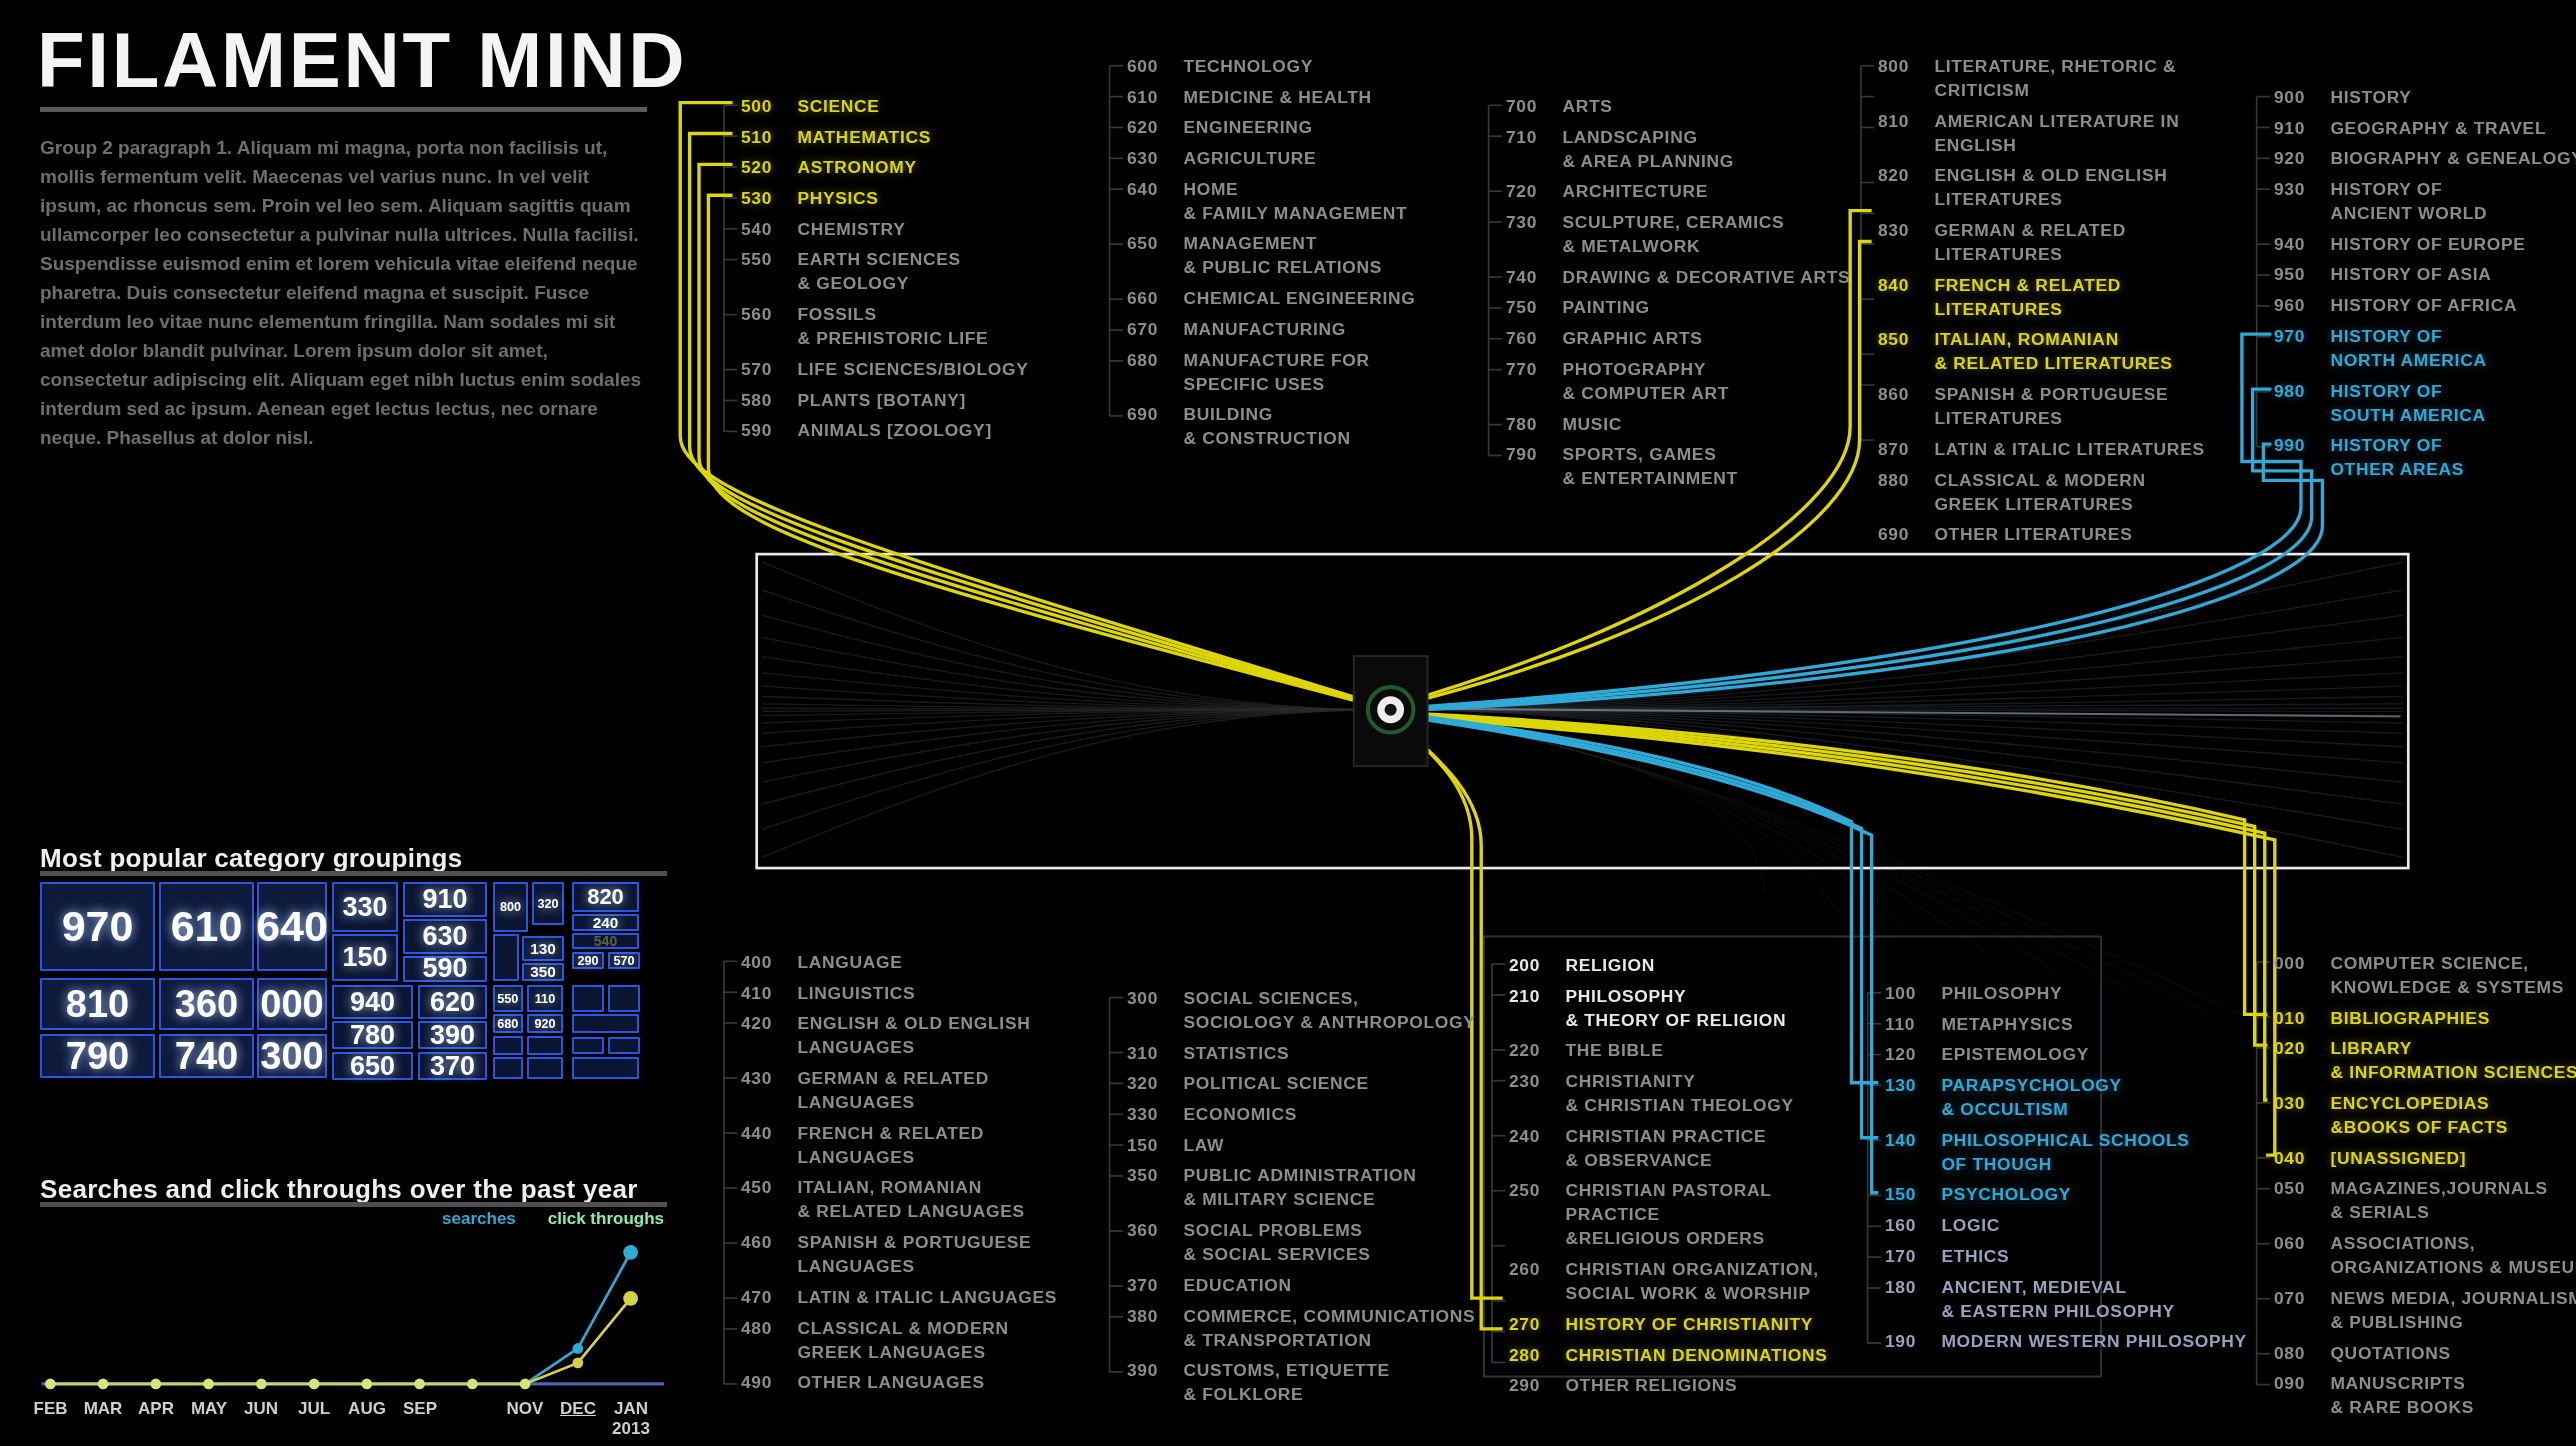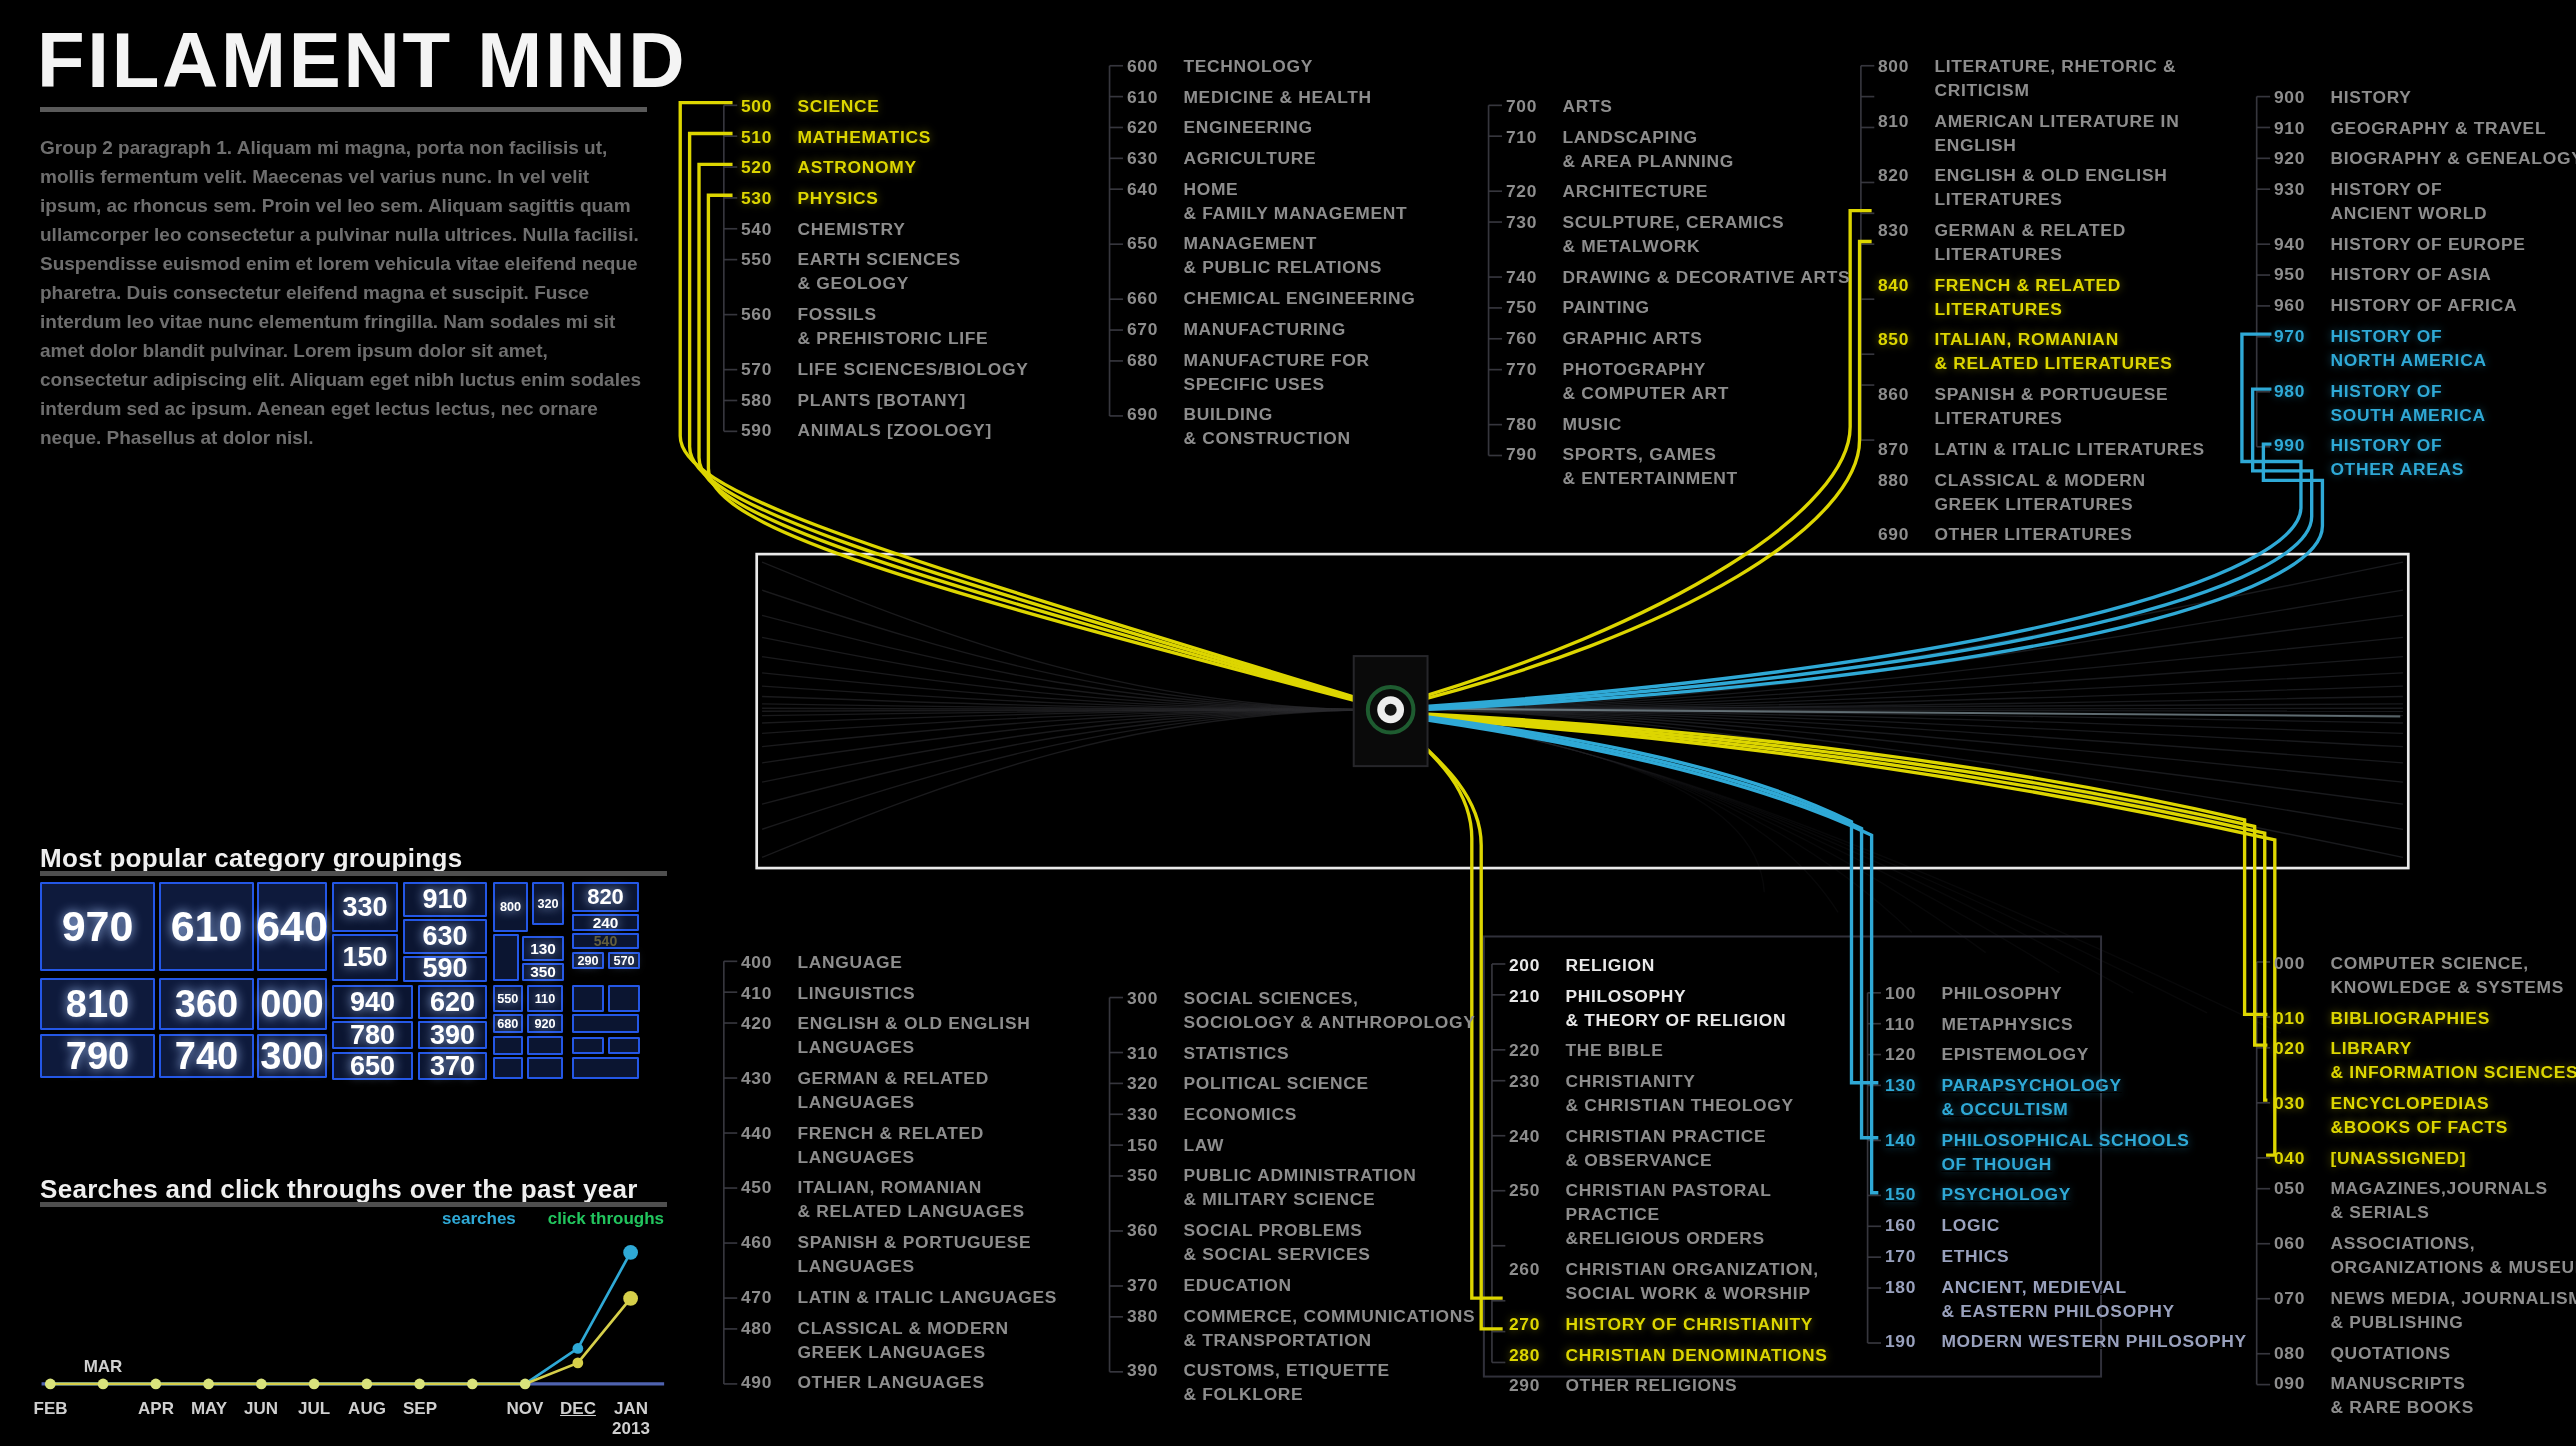--- a/index.html
+++ b/index.html
@@ -807,26 +807,26 @@
       <div class="tm-cell xs" style="left: 568px; top: 155px; width: 32px; height: 17.4px;"></div>
       <div class="tm-cell xs" style="left: 453px; top: 175px; width: 29.5px; height: 21.5px;"></div>
       <div class="tm-cell xs" style="left: 487px; top: 175px; width: 36px; height: 21.5px;"></div>
       <div class="tm-cell xs" style="left: 532px; top: 175px; width: 67px; height: 21.5px;"></div>
     </div>
 
   <div class="abs sec-title" style="left:40px;top:1174px">Searches and click throughs over the past year</div>
   <div class="abs sec-bar" style="left:40px;top:1202px"></div>
   <div class="abs" id="legend">
     <span style="color:#2fa9d6">searches</span>
-    <span style="color:#22c55e">click throughs</span>
+    <span style="color:#86efac">click throughs</span>
   </div>
   <div id="month-labels">
 
   <span class="month" style="left: 23.5px; top: 1399px;">FEB</span>
-      <span class="month" style="left: 76px; top: 1357px;">MAR</span>
+      <span class="month" style="left: 76px; top: 1399px;">MAR</span>
       <span class="month" style="left: 129px; top: 1399px;">APR</span>
       <span class="month" style="left: 182px; top: 1399px;">MAY</span>
       <span class="month" style="left: 234px; top: 1399px;">JUN</span>
       <span class="month" style="left: 287px; top: 1399px;">JUL</span>
       <span class="month" style="left: 340px; top: 1399px;">AUG</span>
       <span class="month" style="left: 393px; top: 1399px;">SEP</span>
       <span class="month" style="left: 446px; top: 1459px;">OCT</span>
       <span class="month" style="left: 498px; top: 1399px;">NOV</span>
       <span class="month" style="left: 551px; top: 1399px; text-decoration: underline;">DEC</span>
       <span class="month" style="left: 604px; top: 1399px;">JAN

